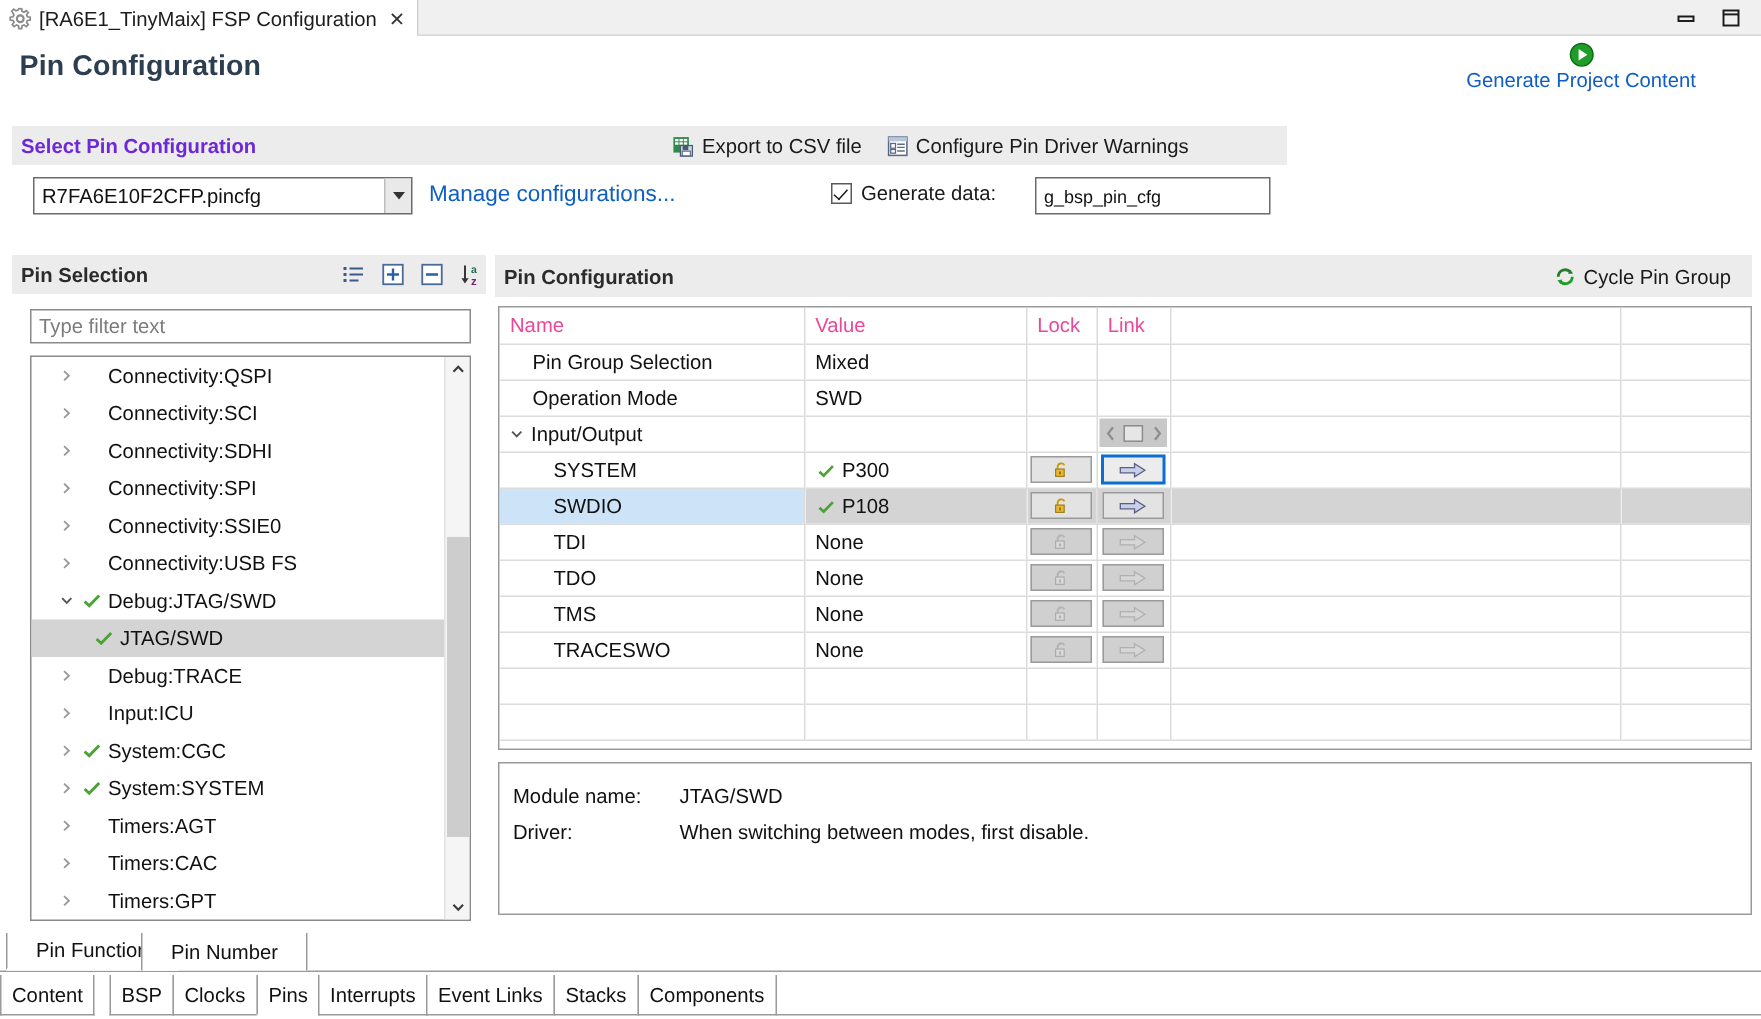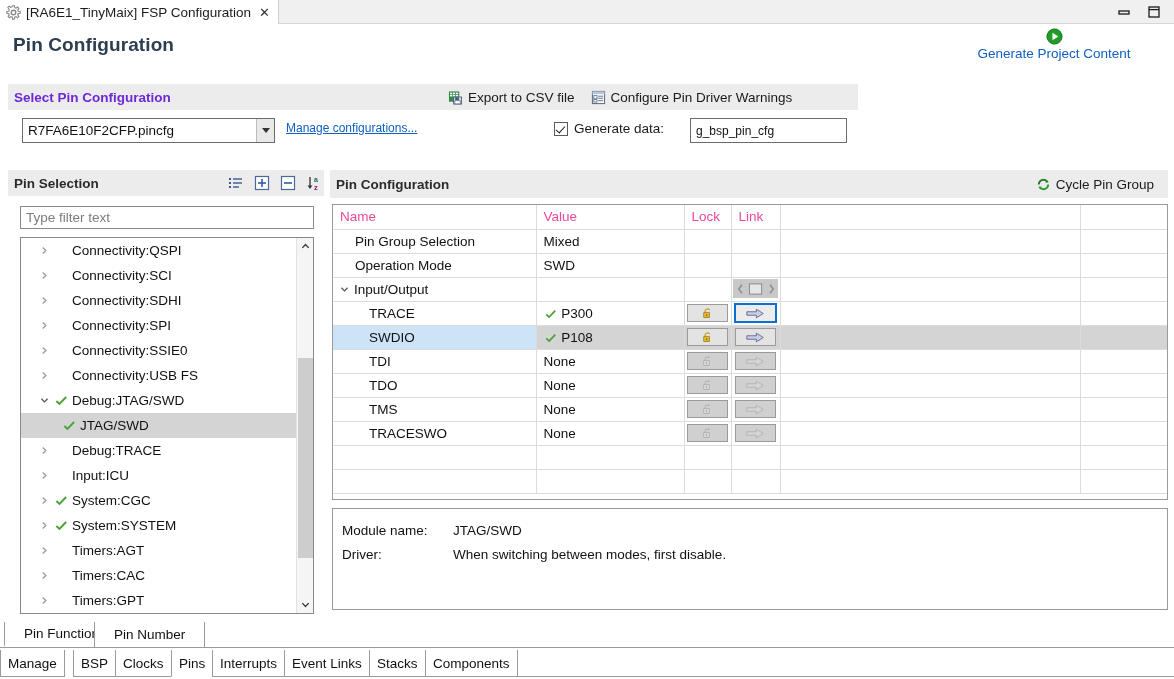--- a/index.html
+++ b/index.html
@@ -93,21 +93,21 @@
     display: flex; align-items: center; justify-content: center;
     pointer-events: none;
   }
   .pincfg-select-arrow i {
     display: block; width: 0; height: 0;
     border-left: 4px solid transparent; border-right: 4px solid transparent;
     border-top: 5px solid #333;
   }
   .manage-link {
     position: absolute; left: 278px; top: 3px;
-    font-size: 12px; color: #0f5fc2; text-decoration: underline; cursor: pointer;
+    font-size: 15px; color: #0f5fc2; cursor: pointer;
   }
   .gen-data-wrap {
     position: absolute; left: 546px; top: 3px;
     display: flex; align-items: center; gap: 6px;
   }
   .cbx {
     width: 14px; height: 14px; border: 1px solid #5a5a5a; background: #fff;
     position: relative; display: inline-block; cursor: pointer;
   }
   .cbx::after {
@@ -637,21 +637,21 @@
                   <svg viewBox="0 0 44 15" width="42" height="14">
                     <polyline points="7,3 3.5,7.5 7,12" fill="none" stroke="#8d8d8d" stroke-width="1.6"></polyline>
                     <rect x="15" y="2" width="13" height="11" fill="#e6e6e6" stroke="#8d8d8d" stroke-width="1.1"></rect>
                     <polyline points="37,3 40.5,7.5 37,12" fill="none" stroke="#8d8d8d" stroke-width="1.6"></polyline>
                   </svg>
                 </span></td>
               <td></td>
               <td></td>
             </tr>
             <tr class="row-norm">
-              <td class="name-cell ind2">TRACE</td>
+              <td class="name-cell ind2">SYSTEM</td>
               <td><svg class="chkmark" viewBox="0 0 14 14" width="12" height="12">
                   <polyline points="1.5,7.5 4.8,10.6 12,3.2" fill="none" stroke="#4aa335" stroke-width="2.1"></polyline>
                 </svg> <span>P300</span></td>
               <td class="btn-cell"><span class="mini-btn enabled">
                   <svg viewBox="0 0 16 16" width="13" height="13">
                     <path d="M5 7V5.2a3 3 0 0 1 5.6-1.3" fill="none" stroke="#c99a12" stroke-width="1.5"></path>
                     <rect x="3.4" y="7" width="7" height="6" fill="#e8b933" stroke="#9a7510" stroke-width="0.9"></rect>
                     <rect x="6.3" y="9" width="1.4" height="2.4" fill="#8a6a10"></rect>
                   </svg>
                 </span></td>
@@ -790,21 +790,21 @@
   <div class="subtabs" id="subtabs">
       <div class="subtab active" style="left: 4px;">
         <span>Pin Function</span>
       </div>
       <div class="subtab" style="left: 94px;">
         <span>Pin Number</span>
       </div>
     </div>
   <div class="maintabs" id="maintabs">
       <div class="maintab" style="left: 0px;">
-        <span>Manage</span>
+        <span>Content</span>
       </div>
       <div class="maintab" style="left: 73px;">
         <span>BSP</span>
       </div>
       <div class="maintab" style="left: 115px;">
         <span>Clocks</span>
       </div>
       <div class="maintab active" style="left: 171px;">
         <span>Pins</span>
       </div>

